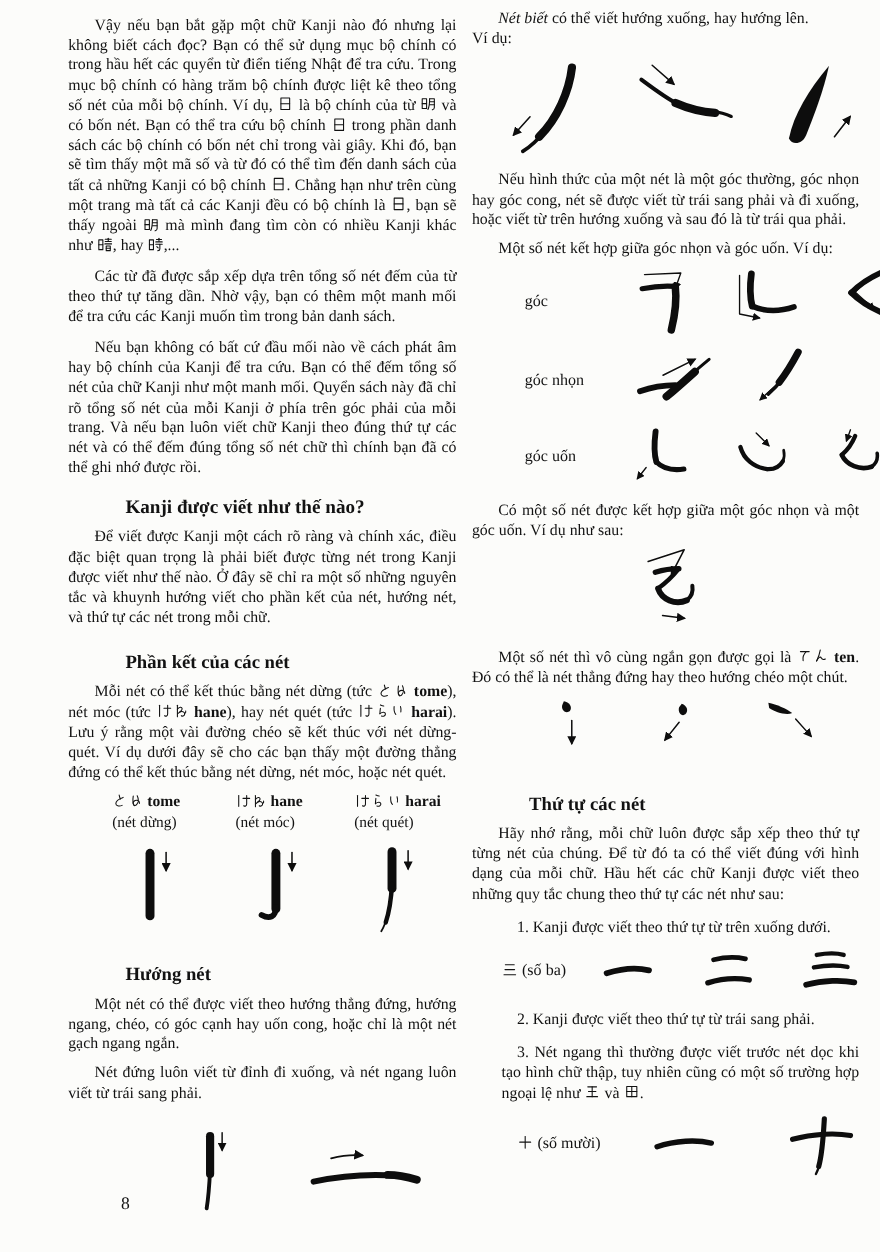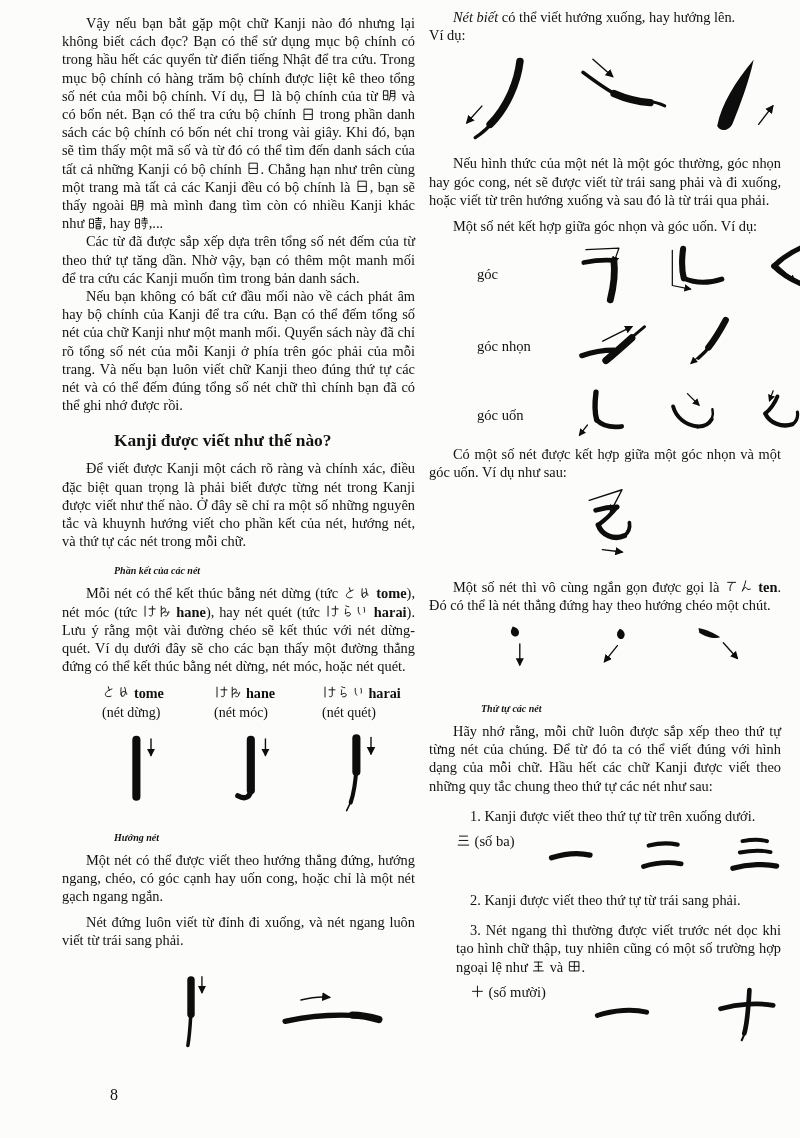--- a/index.html
+++ b/index.html
@@ -3,44 +3,44 @@
 <meta charset="utf-8">
 <style>
   *{box-sizing:border-box;margin:0;padding:0}
   html,body{width:800px;height:1138px;background:#fcfcfa;font-family:"Liberation Serif","DejaVu Serif",serif;color:#121212}
   #page{position:relative;width:800px;height:1138px;overflow:hidden}
   .col{position:absolute;top:0}
   #left{left:62px;top:14px;width:353px}
   #right{left:429px;top:8px;width:352px}
   p{font-size:14.4px;line-height:18.2px;text-align:justify}
   .ind{text-indent:24px}
-  .mt1{margin-top:0}.mt2{margin-top:14px}.mt3{margin-top:8px}
+  .mt1{margin-top:10px}.mt2{margin-top:14px}.mt3{margin-top:8px}
   h2{font-size:17.4px;font-weight:bold;margin:16px 0 8px 52px}
-  .sub{font-style:italic;font-weight:bold;font-size:10px;margin:15px 0 0 52px}
+  .sub{font-weight:bold;font-size:17px;margin:22px 0 0 52px}
   b{font-weight:bold}
   .it{font-style:italic}
   .preline{white-space:pre-line}
   .cjk{display:inline-block;width:1.02em;height:1.02em;vertical-align:-0.16em}
   .cjk svg{display:block;width:100%;height:100%}
   .kgrid{display:grid;grid-template-columns:112px 108px 118px;margin:9px 0 0 40px}
   .kname{font-size:14.2px}
   .kname b{margin-left:3px}
   .klab{font-size:14px;margin-top:3px}
   .kfig{margin-top:6px;padding-left:10px}
   .figrow{display:flex;align-items:flex-start}
   .dirrow{display:flex;align-items:center;gap:58px;margin:12px 0 0 104px}
   .diagrow{gap:26px;margin:4px 0 0 28px}
   .cornerblock{margin-top:4px}
   .crow{display:grid;grid-template-columns:96px 1fr;align-items:center;padding-left:48px;margin-top:6px}
   .crow .clab{font-size:14.6px}
   .cfigs{display:flex;align-items:center;gap:24px}
   .combofig{margin:2px 0 0 128px}
   .tenrow{gap:40px;margin:2px 0 0 62px}
   .rule{margin:12px 0 0 27px;text-indent:14px;text-align:justify}
-  .exrow{display:flex;margin:8px 0 0 27px}
+  .exrow{display:flex;align-items:center;margin:8px 0 0 27px}
   .exlab{font-size:14.6px;white-space:nowrap}
   .exfigs{display:flex;align-items:center}
   .ex1 .exlab{width:104px}.ex1 .exfigs{gap:36px}
   .ex2 .exlab{width:122px}.ex2 .exfigs{gap:28px}
   .ex3 .exlab{width:118px;margin-left:14px}.ex3 .exfigs{gap:56px}
   #pagenum{position:absolute;left:110px;top:1086px;font-size:16px}
   .figslot{display:inline-block}
 </style>
 </head>
 <body>

